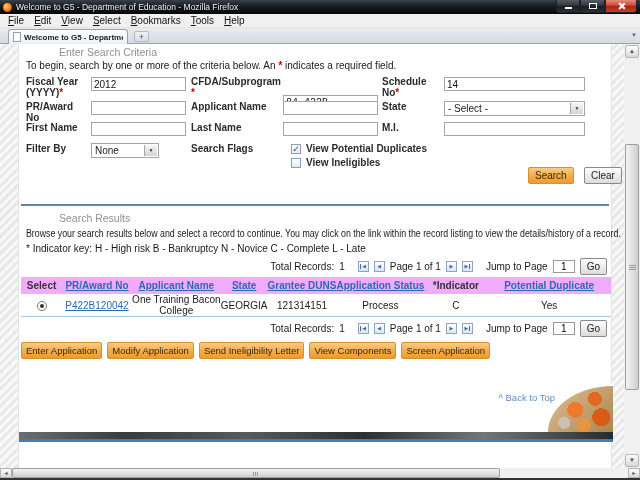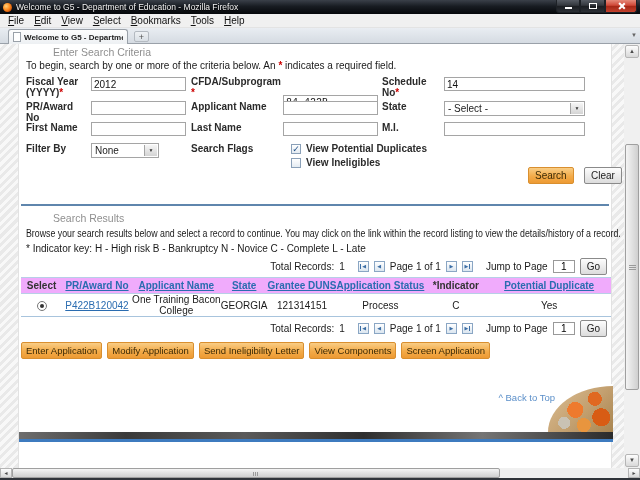--- a/index.html
+++ b/index.html
@@ -46,21 +46,21 @@
     font-size:9px; line-height:11px; color:#555; background:linear-gradient(180deg,#eef1f4,#d9dfe5);
     border:1px solid #b4bac1; border-radius:2px; }
   .alltabs { position:absolute; right:3px; top:4px; font-size:6px; color:#666; }
 
   
   .viewport { position:absolute; left:0; top:44px; width:640px; height:424px;
     background:repeating-linear-gradient(135deg,#f8f8f8 0 3px,#e9e9e9 3px 6px); }
   .content { position:absolute; left:18px; top:0; width:594px; height:424px; background:#fff;
     border-left:1px solid #e2e2e2; border-right:1px solid #e2e2e2; font-size:10px; color:#1a1a1a; }
 
-  .section-heading { position:absolute; left:18px; color:#8f8f8f; font-size:10.5px; white-space:nowrap;padding-left:16px; }
+  .section-heading { position:absolute; left:24px; color:#8f8f8f; font-size:10.5px; white-space:nowrap;padding-left:16px; }
   .intro { position:absolute; left:7px; top:16px; white-space:nowrap; }
   .star { color:#cc0000; font-weight:bold; }
 
   .frow { position:absolute; left:0; width:594px; height:20px; }
   .flabel { position:absolute; font-weight:bold; color:#2b2b2b; font-size:10px; line-height:11px; }
   .c1l { left:7px; width:62px; } .c2l { left:172px; width:92px; } .c3l { left:363px; width:60px; }
   .tin { position:absolute; height:14px; border:1px solid #a5a5a5; background:#fff; font-size:10px;
     padding:0 2px; font-family:inherit; color:#111; }
   .c1f { left:72px; width:95px; } .c2f { left:264px; width:95px; } .c3f { left:425px; width:141px; }
 

